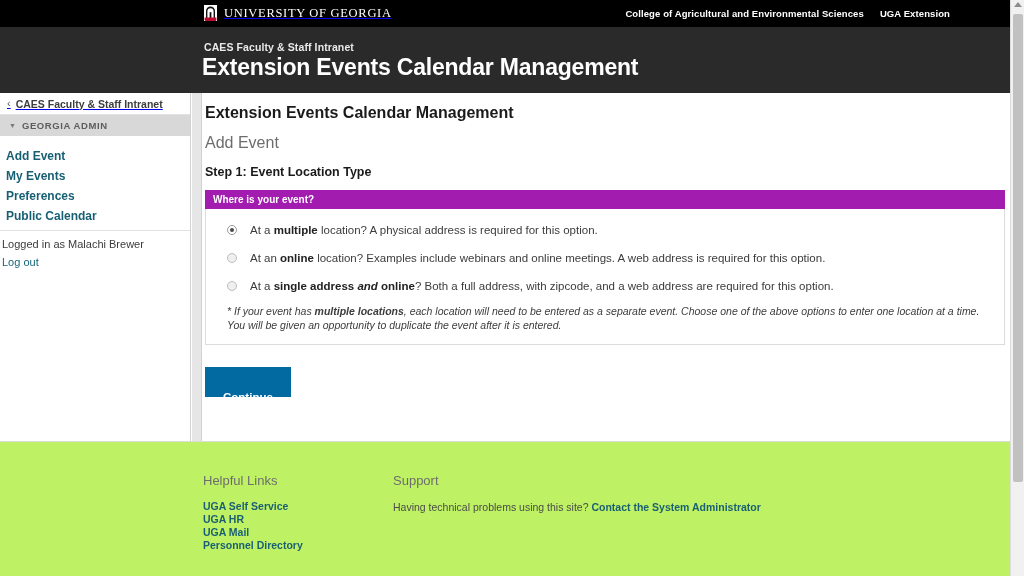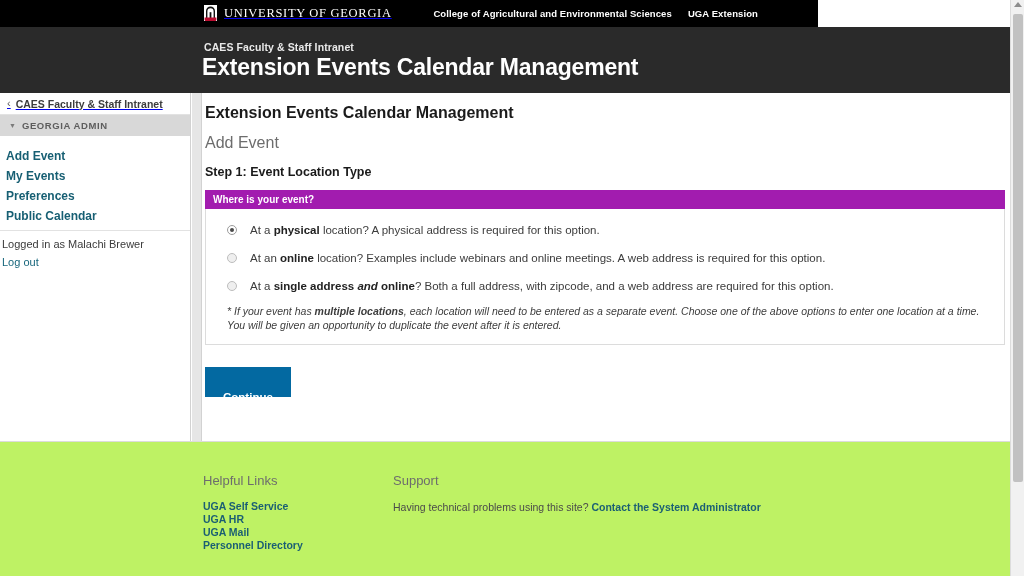--- a/index.html
+++ b/index.html
@@ -35,21 +35,21 @@
   .scrollbar .thumb {
     position: absolute; top: 14px; left: 2px;
     width: 10px; height: 468px;
     background: #c1c1c1;
     border-radius: 2px;
   }
 
   
   .utilbar {
     position: absolute; top: 0; left: 0;
-    width: 818px; height: 27px;
+    width: 1010px; height: 27px;
     background: #000000;
   }
   .uga-logo-wrap {
     position: absolute; left: 204px; top: 5px;
     display: flex; align-items: center; gap: 7px;
   }
   .uga-arch-mini {
     width: 13px; height: 16px;
     position: relative;
     display: block;
@@ -370,21 +370,21 @@
       <h1 class="page-title">Extension Events Calendar Management</h1>
       <div class="page-subtitle">Add Event</div>
       <div class="step-title">Step 1: Event Location Type</div>
 
       <div class="panel">
         <div class="panel-head">Where is your event?</div>
         <div class="panel-body">
 
           <label class="opt-row">
             <span class="radio checked"></span>
-            <span class="opt-text"><span>At a </span><b>physical</b><span> location? A physical address is required for this option.</span></span>
+            <span class="opt-text"><span>At a </span><b>multiple</b><span> location? A physical address is required for this option.</span></span>
           </label>
 
           <label class="opt-row">
             <span class="radio"></span>
             <span class="opt-text"><span>At an </span><b>online</b><span> location? Examples include webinars and online meetings. A web address is required for this option.</span></span>
           </label>
 
           <label class="opt-row">
             <span class="radio"></span>
             <span class="opt-text"><span>At a </span><b>single address </b><b style="font-style: italic;">and</b><b> online</b><span>? Both a full address, with zipcode, and a web address are required for this option.</span></span>

